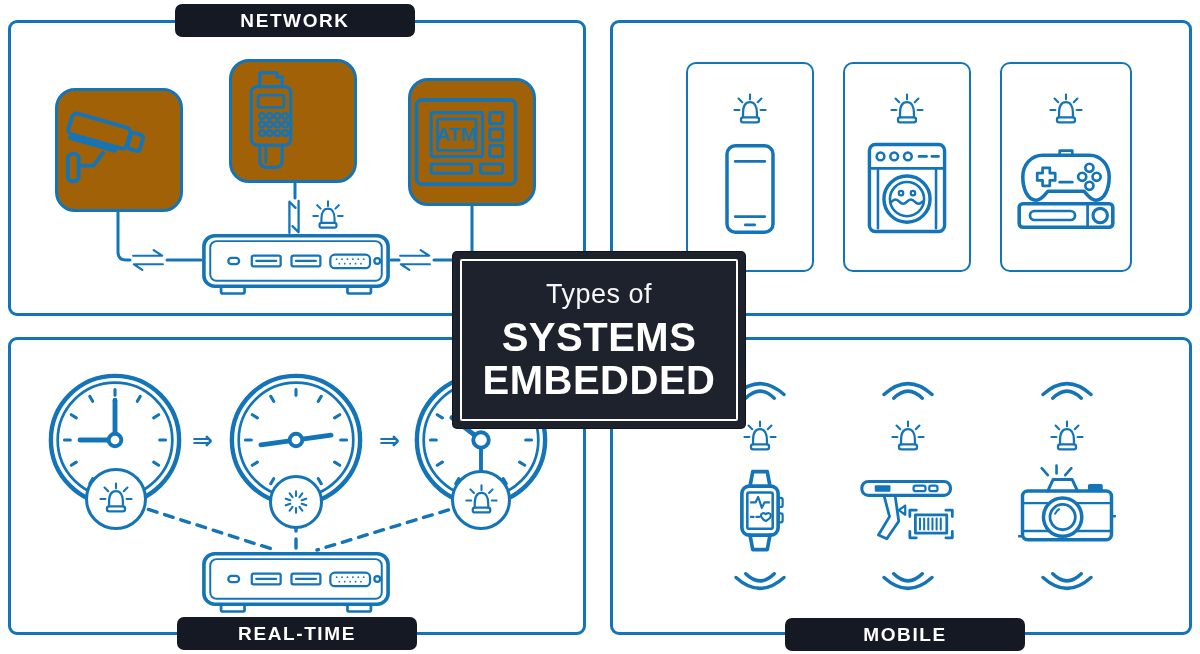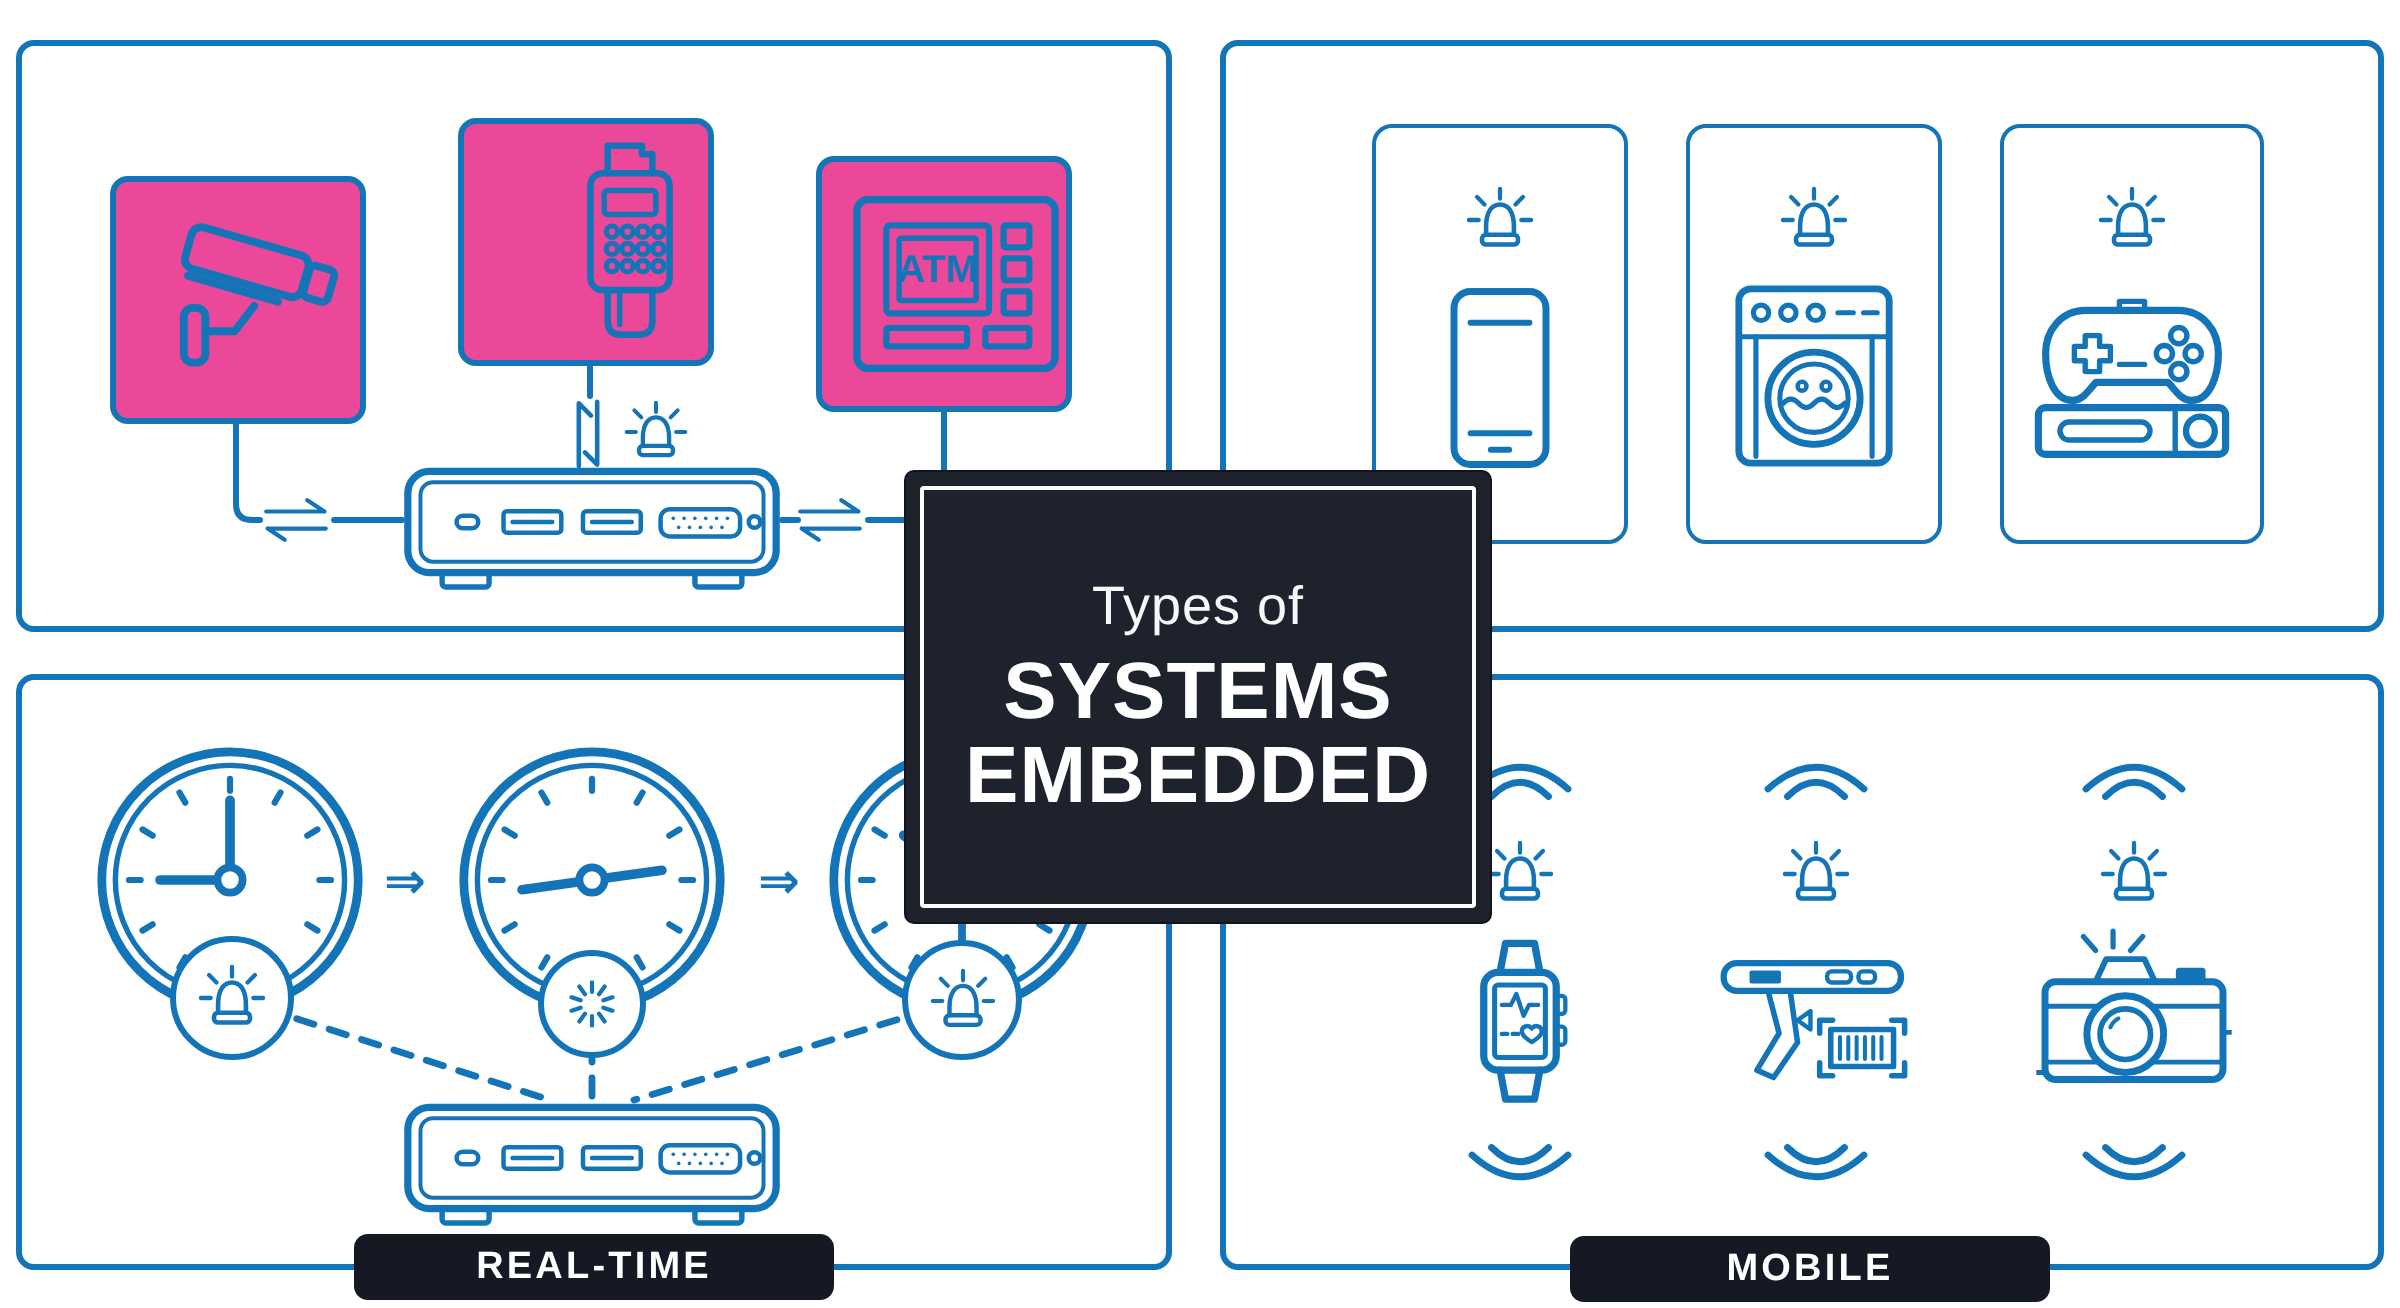--- a/index.html
+++ b/index.html
@@ -2,27 +2,27 @@
 <html><head>
 <meta charset="utf-8">
 <style>
   html,body{margin:0;padding:0;background:#fff;}
   .stage{position:relative;width:1200px;height:654px;background:#ffffff;overflow:hidden;
          font-family:"Liberation Sans","DejaVu Sans",sans-serif;}
   .quad{position:absolute;border:3px solid #1474b8;border-radius:9px;box-sizing:border-box;background:transparent;}
   .tag{position:absolute;width:240px;height:33px;background:#141923;border-radius:7px;color:#ffffff;
        font-weight:700;font-size:19px;letter-spacing:1.6px;text-align:center;line-height:33px;z-index:40;}
   .abs{position:absolute;}
-  .ibox{position:absolute;border:3px solid #1474b8;border-radius:9px;box-sizing:border-box;
-        display:flex;flex-direction:column;align-items:flex-end;background:#ec4899;}
+  .ibox{position:absolute;border:3px solid #1474b8;border-radius:20px;box-sizing:border-box;
+        display:flex;flex-direction:column;align-items:flex-start;background:#a16207;}
   .sabox{position:absolute;border:2.5px solid #1474b8;border-radius:10px;box-sizing:border-box;
         display:flex;flex-direction:column;align-items:center;background:transparent;}
   .bubble{position:absolute;background:#ffffff;border:3.5px solid #1474b8;border-radius:50%;
         display:flex;align-items:center;justify-content:center;z-index:6;box-sizing:border-box;}
-  .titlebox{position:absolute;left:453px;top:236px;width:292px;height:225px;background:#1d222c;
+  .titlebox{position:absolute;left:453px;top:252px;width:292px;height:176px;background:#1d222c;
         border-radius:4px;z-index:50;box-shadow:0 0 0 1px #10141c;}
   .titleinner{position:absolute;left:7px;top:7px;right:7px;bottom:7px;border:2px solid #ffffff;
         border-radius:2px;display:flex;flex-direction:column;align-items:center;justify-content:center;}
   .kicker{color:#f7f7f7;font-size:27px;font-weight:400;letter-spacing:0.5px;margin-bottom:6px;}
   .bigline{color:#ffffff;font-size:40px;font-weight:800;line-height:1.06;letter-spacing:0.5px;}
   .arrowglyph{position:absolute;color:#1474b8;font-size:25px;font-weight:700;z-index:5;
         font-family:"DejaVu Sans",sans-serif;}
   .flipv{transform:scaleY(-1);}
   svg{display:block;}
 </style>
@@ -215,20 +215,21 @@
  </g>
 </symbol>
 </defs>
 </svg>
 
 <div class="quad" style="left:8px;top:20px;width:578px;height:296px;"></div>
 <div class="quad" style="left:610px;top:20px;width:582px;height:296px;"></div>
 <div class="quad" style="left:8px;top:337px;width:578px;height:298px;"></div>
 <div class="quad" style="left:610px;top:337px;width:582px;height:298px;"></div>
 
+<div class="tag" style="left:175px;top:4px;"><span>NETWORK</span></div>
 <div class="tag" style="left:177px;top:617px;"><span>REAL-TIME</span></div>
 <div class="tag" style="left:785px;top:618px;"><span>MOBILE</span></div>
 
 <svg class="abs" style="left:8px;top:18px;z-index:2;" width="578" height="298" viewBox="0 0 578 298">
  <g fill="none" stroke="#1474b8" stroke-width="3" stroke-linecap="round">
   <path d="M110 194 V234 Q110 242 118 242 H122"></path>
   <path d="M159 242 H193"></path>
   <path d="M287 165 V180"></path>
   <path d="M464 185 V234 Q464 242 456 242 H426"></path>
   <path d="M383 242 H391"></path>

